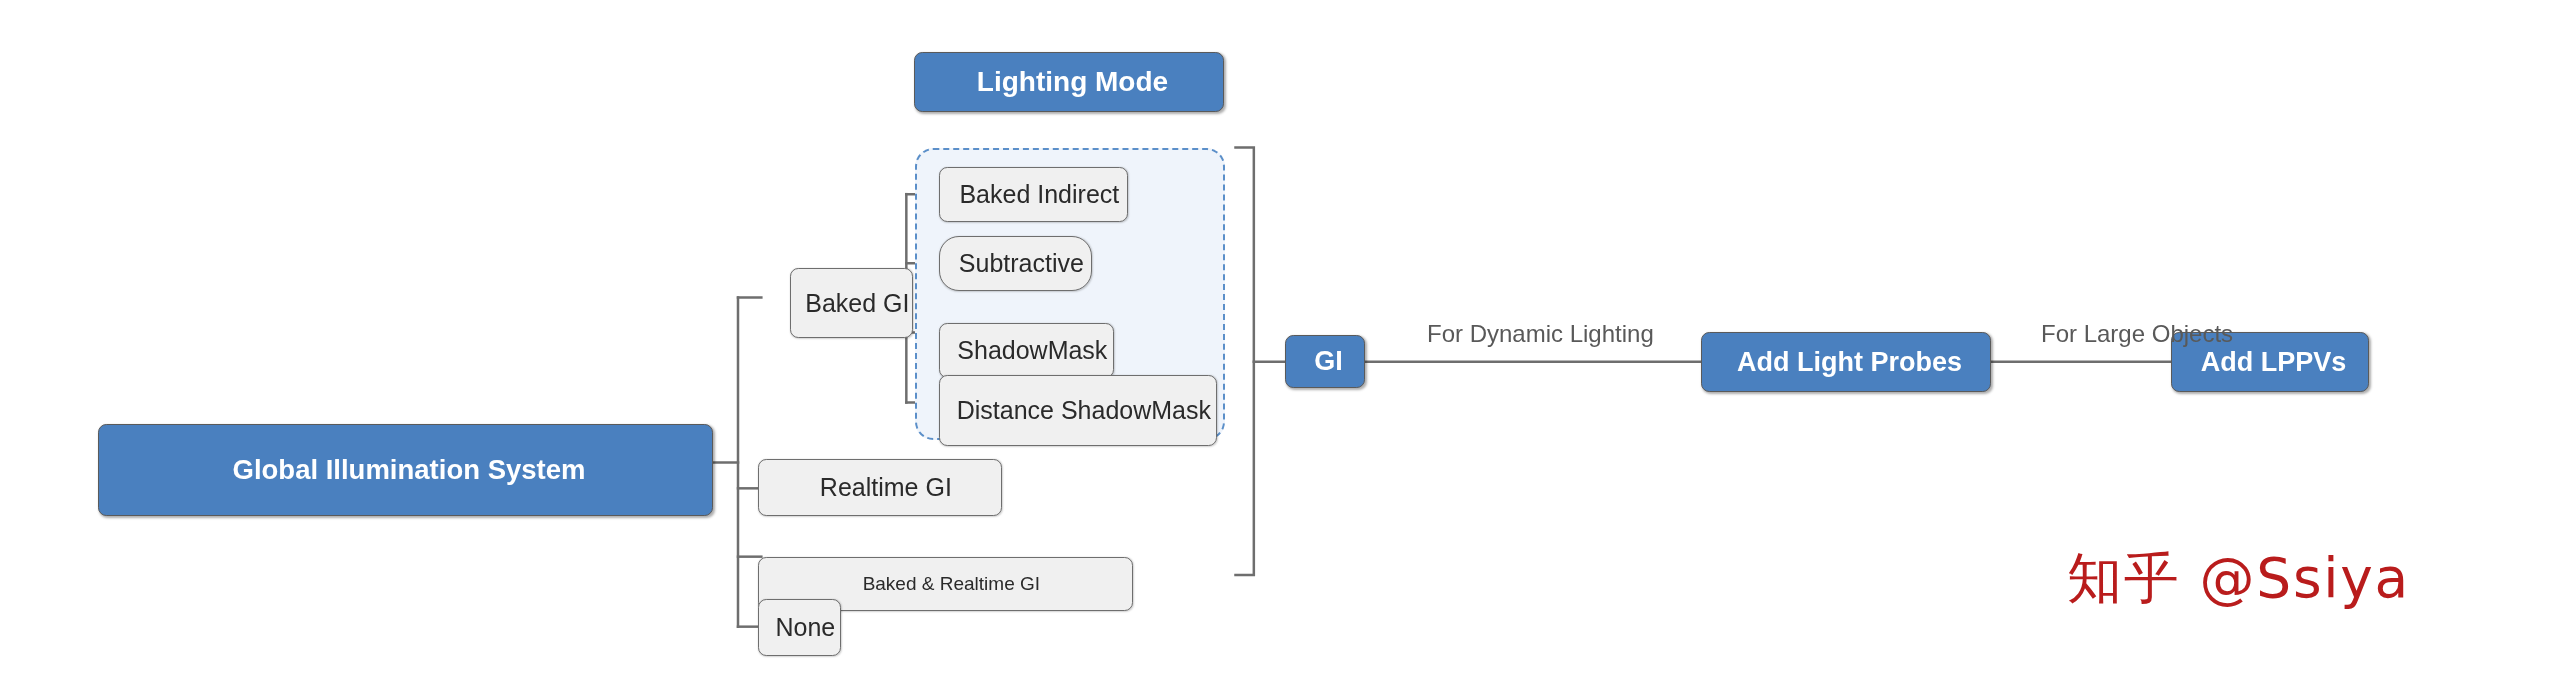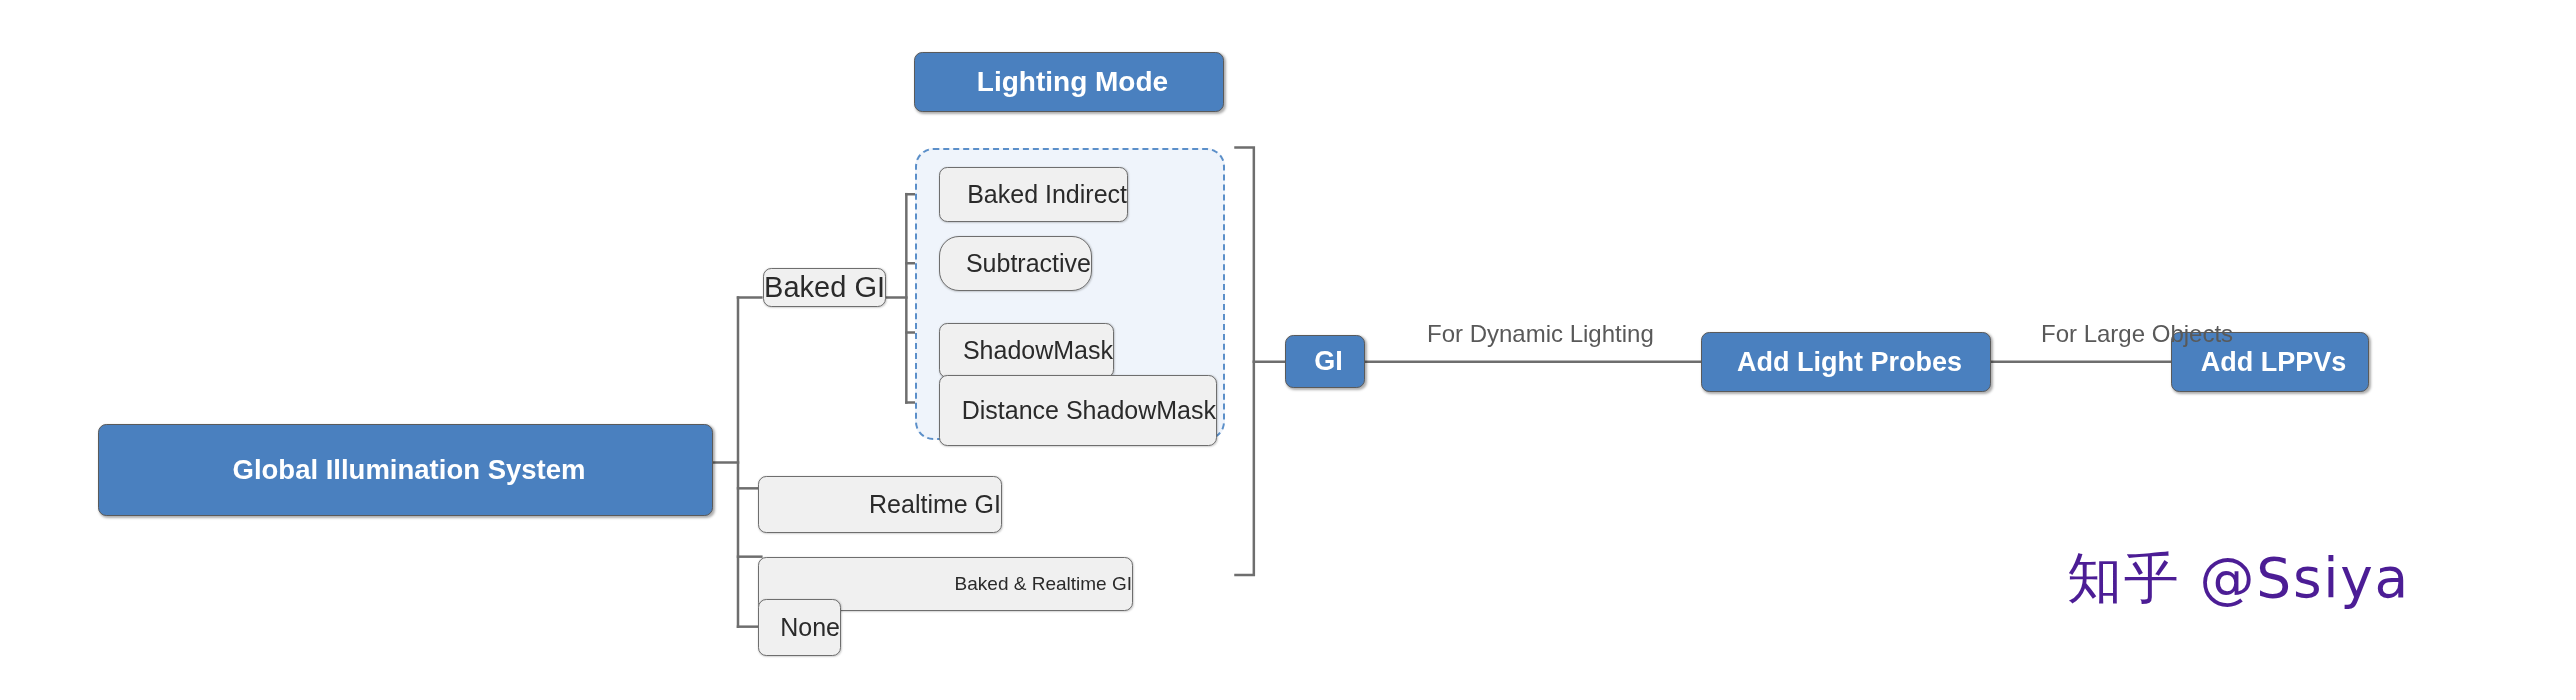--- a/index.html
+++ b/index.html
@@ -35,21 +35,21 @@
     color: #ffffff;
     font-weight: bold;
     justify-content: center;
     box-shadow: 1.7px 1.7px 2.5px rgba(0,0,0,0.32);
     padding-left: 7px;
   }
   .node-gray {
     background: #f0f0f0;
     border: 1.3px solid #6e6e6e;
     color: #2a2a2a;
-    justify-content: flex-end;
+    justify-content: center;
     padding-left: 11.7px;
     box-shadow: 0.8px 0.8px 1.7px rgba(0,0,0,0.18);
   }
   
   .group-box {
     position: absolute;
     box-sizing: border-box;
     background: #eff4fb;
     border: 2.5px dashed #5b8fc9;
     border-radius: 18.3px;
@@ -57,21 +57,21 @@
   
   .edge-label {
     position: absolute;
     color: #595959;
     white-space: nowrap;
     font-family: "Liberation Sans", sans-serif;
   }
   
   .watermark {
     position: absolute;
-    color: #4c1d95;
+    color: #b91c1c;
     font-size: 55px;
     letter-spacing: 1.7px;
     white-space: nowrap;
     user-select: none;
     font-family: "DejaVu Sans", sans-serif;
   }
 </style>
 </head>
 <body>
 
@@ -108,25 +108,25 @@
 <div class="node node-blue" style="left:914px; top:52px; width:310px; height:60px; font-size:28px;">
   <span>Lighting Mode</span>
 </div>
 
 <div class="group-box" style="left:915px; top:148px; width:310px; height:292px;"></div>
 
 <div class="node node-blue" style="left:98px; top:424px; width:615px; height:92px; font-size:27.5px;">
   <span>Global Illumination System</span>
 </div>
 
-<div class="node node-gray" style="left:763px; top:268px; width:123px; height:39px; font-size:29px;">
+<div class="node node-gray" style="left:790px; top:268px; width:123px; height:70px; font-size:25px;">
   <span>Baked GI</span>
 </div>
 
-<div class="node node-gray" style="left:758px; top:459px; width:244px; height:57px; font-size:25px;margin-top:17px;">
+<div class="node node-gray" style="left:758px; top:459px; width:244px; height:57px; font-size:25px;">
   <span>Realtime GI</span>
 </div>
 
 <div class="node node-gray" style="left:758px; top:557px; width:375px; height:54px; font-size:19px;">
   <span>Baked &amp; Realtime GI</span>
 </div>
 
 <div class="node node-gray" style="left:758px; top:599px; width:83px; height:57px; font-size:25px;">
   <span>None</span>
 </div>

